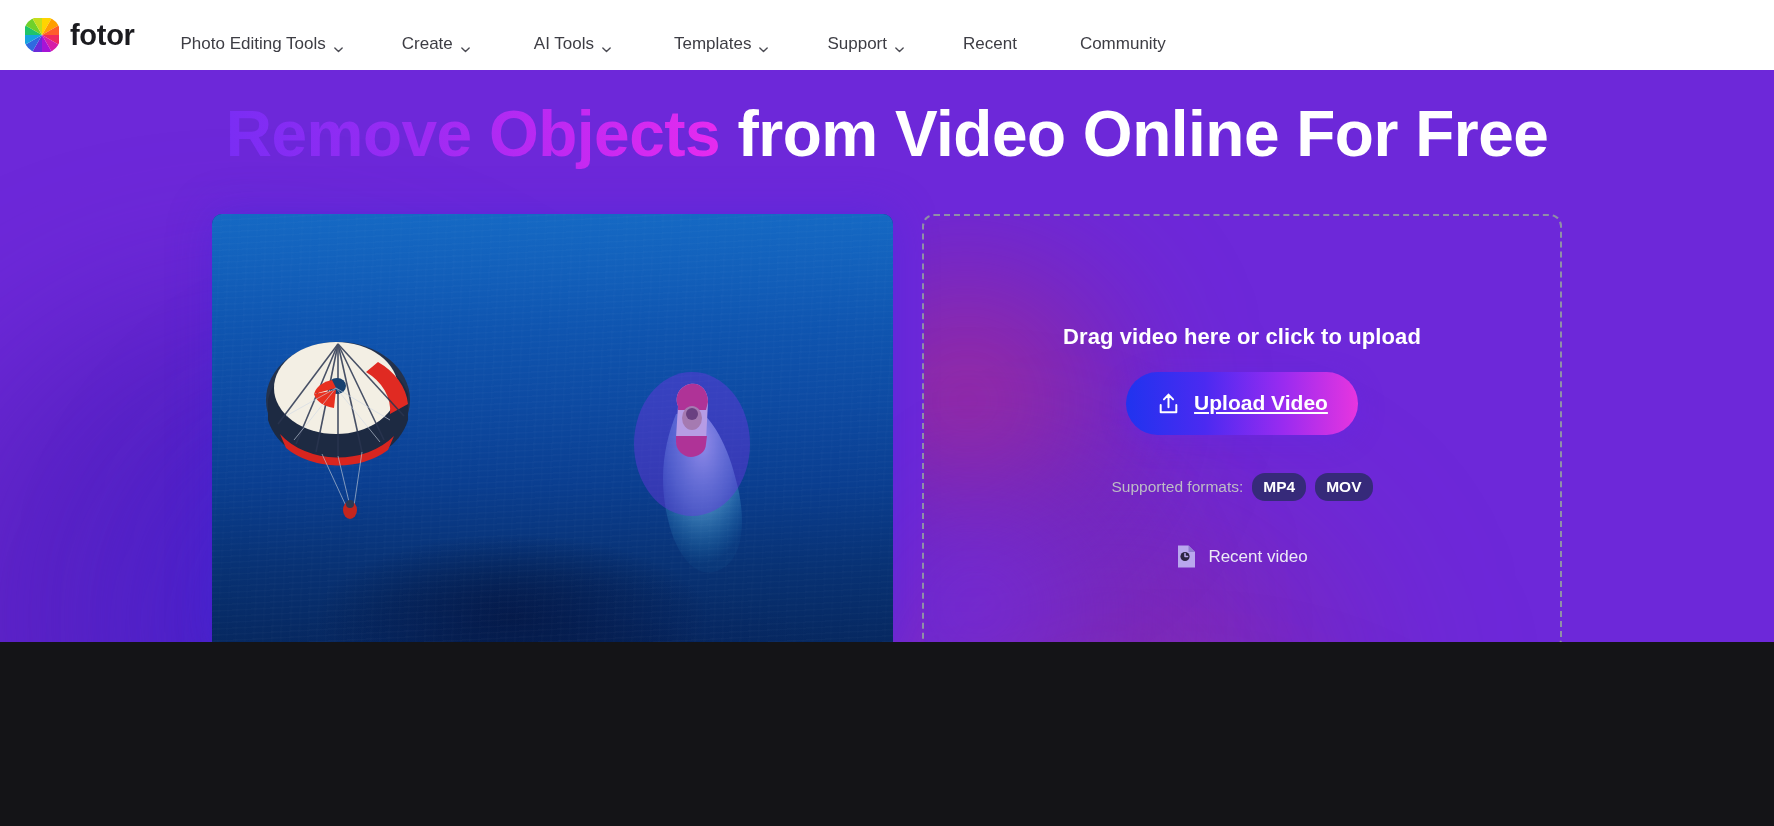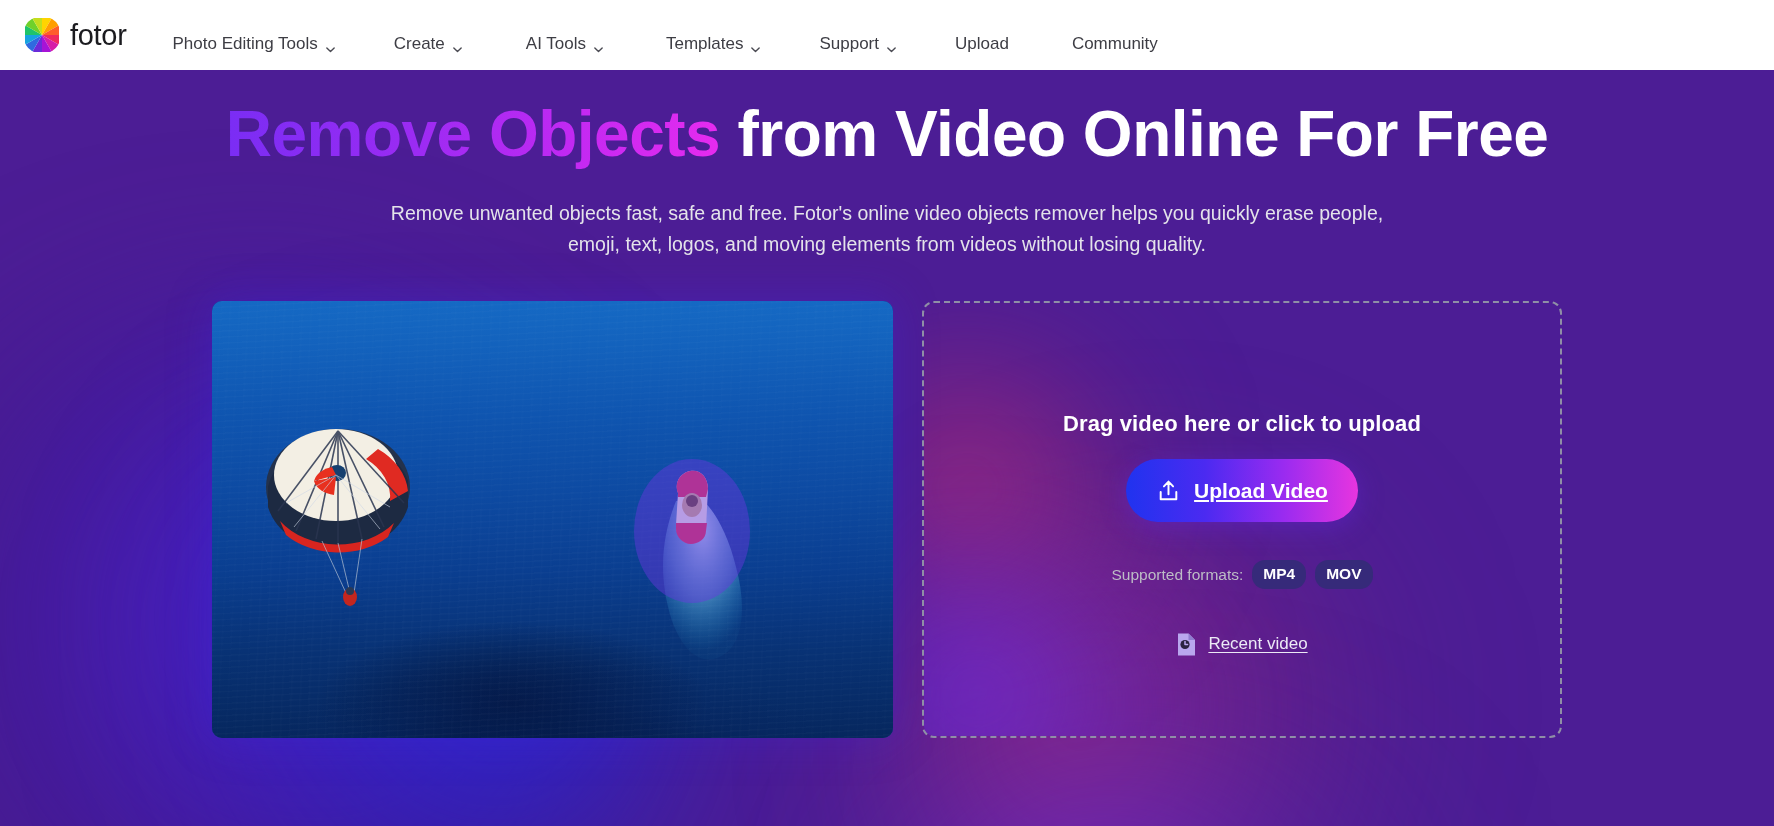--- a/index.html
+++ b/index.html
@@ -44,21 +44,21 @@
     width: 34px;
     height: 34px;
     border-radius: 9px;
     overflow: hidden;
     display: block;
     flex: none;
   }
 
   .brand-name {
     font-size: 29px;
-    font-weight: 400;
+    font-weight: 700;
     color: #1b1b1f;
     letter-spacing: -0.3px;
     line-height: 1;
     font-family: "Liberation Sans", sans-serif;
   }
 
   .nav {
     display: flex;
     align-items: center;
   }
@@ -80,22 +80,22 @@
     height: 11px;
     display: block;
     flex: none;
     margin-top: 2px;
   }
 
   
   .hero {
     position: relative;
     width: 100%;
-    height: 756px;
-    background: #4c1d95;
+    height: 572px;
+    background: #6d28d9;
     overflow: hidden;
   }
 
   .glow {
     position: absolute;
     border-radius: 50%;
     pointer-events: none;
     filter: blur(80px);
   }
 
@@ -321,21 +321,20 @@
     align-items: center;
     gap: 11px;
     cursor: pointer;
   }
 
   .recent-icon { width: 21px; height: 25px; display: block; flex: none; }
 
   .recent-label {
     font-size: 17px;
     color: #eceaf6;
-    text-decoration: underline;
     text-underline-offset: 3px;
   }
 </style>
 </head>
 <body>
 
 <div id="page">
 
   <header class="header">
 
@@ -410,45 +409,41 @@
       <div class="nav-item" style="margin-right:58px">
         <span>Support</span>
         <span class="chev">
           <svg viewBox="0 0 12 12" width="11" height="11">
               <path d="M2 4.3 L6 8.3 L10 4.3" fill="none" stroke="#4a4a52" stroke-width="1.5" stroke-linecap="round" stroke-linejoin="round"></path>
             </svg>
         </span>
       </div>
 
       <div class="nav-item" style="margin-right:63px">
-        <span>Upload</span>
+        <span>Recent</span>
       </div>
 
       <div class="nav-item">
         <span>Community</span>
       </div>
 
     </nav>
   </header>
 
   <section class="hero">
 
     <div class="glow glow-violet-left"></div>
     <div class="glow glow-blue-mid"></div>
     <div class="glow glow-pink"></div>
     <div class="glow glow-violet-low"></div>
 
     <div class="hero-inner">
 
       <h1 class="headline"><span class="grad">Remove Objects</span><span> from Video Online For Free</span></h1>
 
-      <p class="subhead">
-        <span>Remove unwanted objects fast, safe and free. Fotor's online video objects remover helps you quickly</span>
-        <span>erase people, emoji, text, logos, and moving elements from videos without losing quality.</span>
-      </p>
 
       <div class="content-row">
 
         <div class="video-card">
           <div class="sea"></div>
           <div class="sea-texture"></div>
 
           <svg class="parasail" viewBox="0 0 170 200">
             <g>
               <ellipse cx="80" cy="72" rx="72" ry="58" fill="#24324c"></ellipse>

